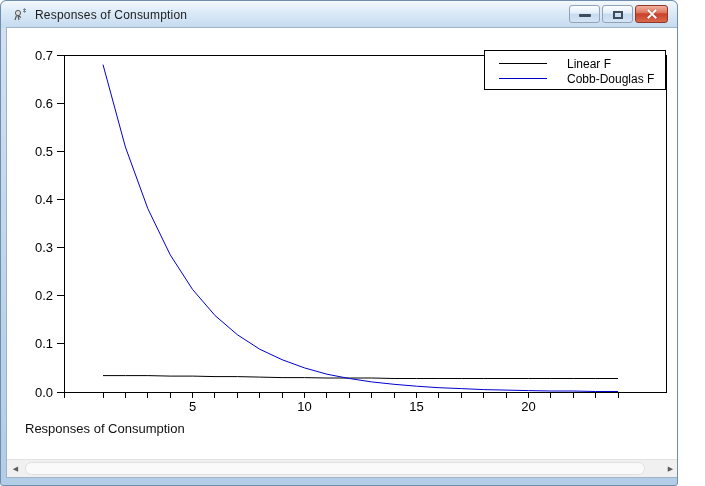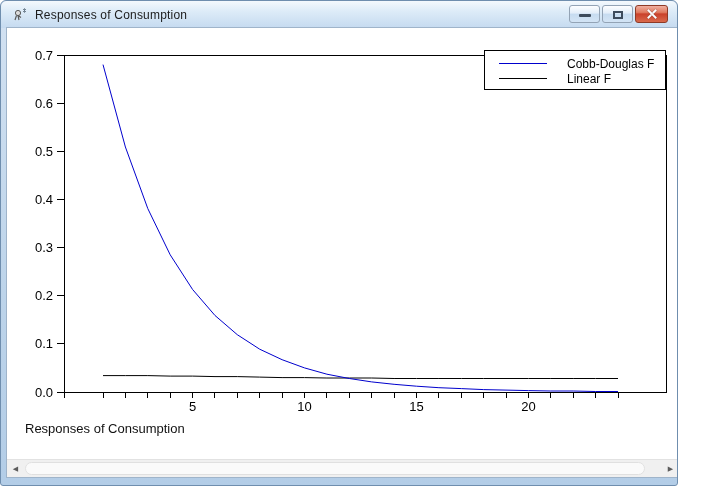--- a/index.html
+++ b/index.html
@@ -172,26 +172,26 @@
           <text x="185.56521739130434" y="383" text-anchor="middle" font-size="13" fill="#000" font-family="&quot;Liberation Sans&quot;, sans-serif">5</text>
           <text x="297.52173913043475" y="383" text-anchor="middle" font-size="13" fill="#000" font-family="&quot;Liberation Sans&quot;, sans-serif">10</text>
           <text x="409.4782608695652" y="383" text-anchor="middle" font-size="13" fill="#000" font-family="&quot;Liberation Sans&quot;, sans-serif">15</text>
           <text x="521.4347826086956" y="383" text-anchor="middle" font-size="13" fill="#000" font-family="&quot;Liberation Sans&quot;, sans-serif">20</text>
           <polyline points="96.0,347.6 118.4,347.6 140.8,347.6 163.2,348.1 185.6,348.1 208.0,348.6 230.3,348.6 252.7,349.1 275.1,349.6 297.5,349.6 319.9,350.0 342.3,350.0 364.7,350.0 387.1,350.5 409.5,350.5 431.9,350.5 454.3,350.5 476.7,350.5 499.0,350.5 521.4,350.5 543.8,350.5 566.2,350.5 588.6,350.5 611.0,350.5" fill="none" stroke="#000000" stroke-width="1"></polyline>
           <polyline points="96.0,36.6 118.4,119.0 140.8,180.6 163.2,226.8 185.6,261.5 208.0,287.5 230.3,306.7 252.7,321.2 275.1,331.7 297.5,339.9 319.9,346.2 342.3,350.5 364.7,353.9 387.1,356.3 409.5,358.2 431.9,359.7 454.3,360.6 476.7,361.6 499.0,362.1 521.4,362.6 543.8,363.0 566.2,363.0 588.6,363.5 611.0,363.5" fill="none" stroke="#0000cd" stroke-width="1"></polyline>
         </svg>
 
       <div class="legend">
         <div class="legend-row">
+          <div class="legend-swatch" id="swatch-0" style="border-top-color: rgb(0, 0, 0);"></div>
+          <div class="legend-label">Linear F</div>
+        </div>
+        <div class="legend-row">
           <div class="legend-swatch" id="swatch-1" style="border-top-color: rgb(0, 0, 205);"></div>
           <div class="legend-label">Cobb-Douglas F</div>
-        </div>
-        <div class="legend-row">
-          <div class="legend-swatch" id="swatch-0" style="border-top-color: rgb(0, 0, 0);"></div>
-          <div class="legend-label">Linear F</div>
         </div>
       </div>
 
       <div class="caption">Responses of Consumption</div>
     </div>
 
     <div class="vscroll">
       <div class="sbtn up">
         <span>▲</span>
       </div>

